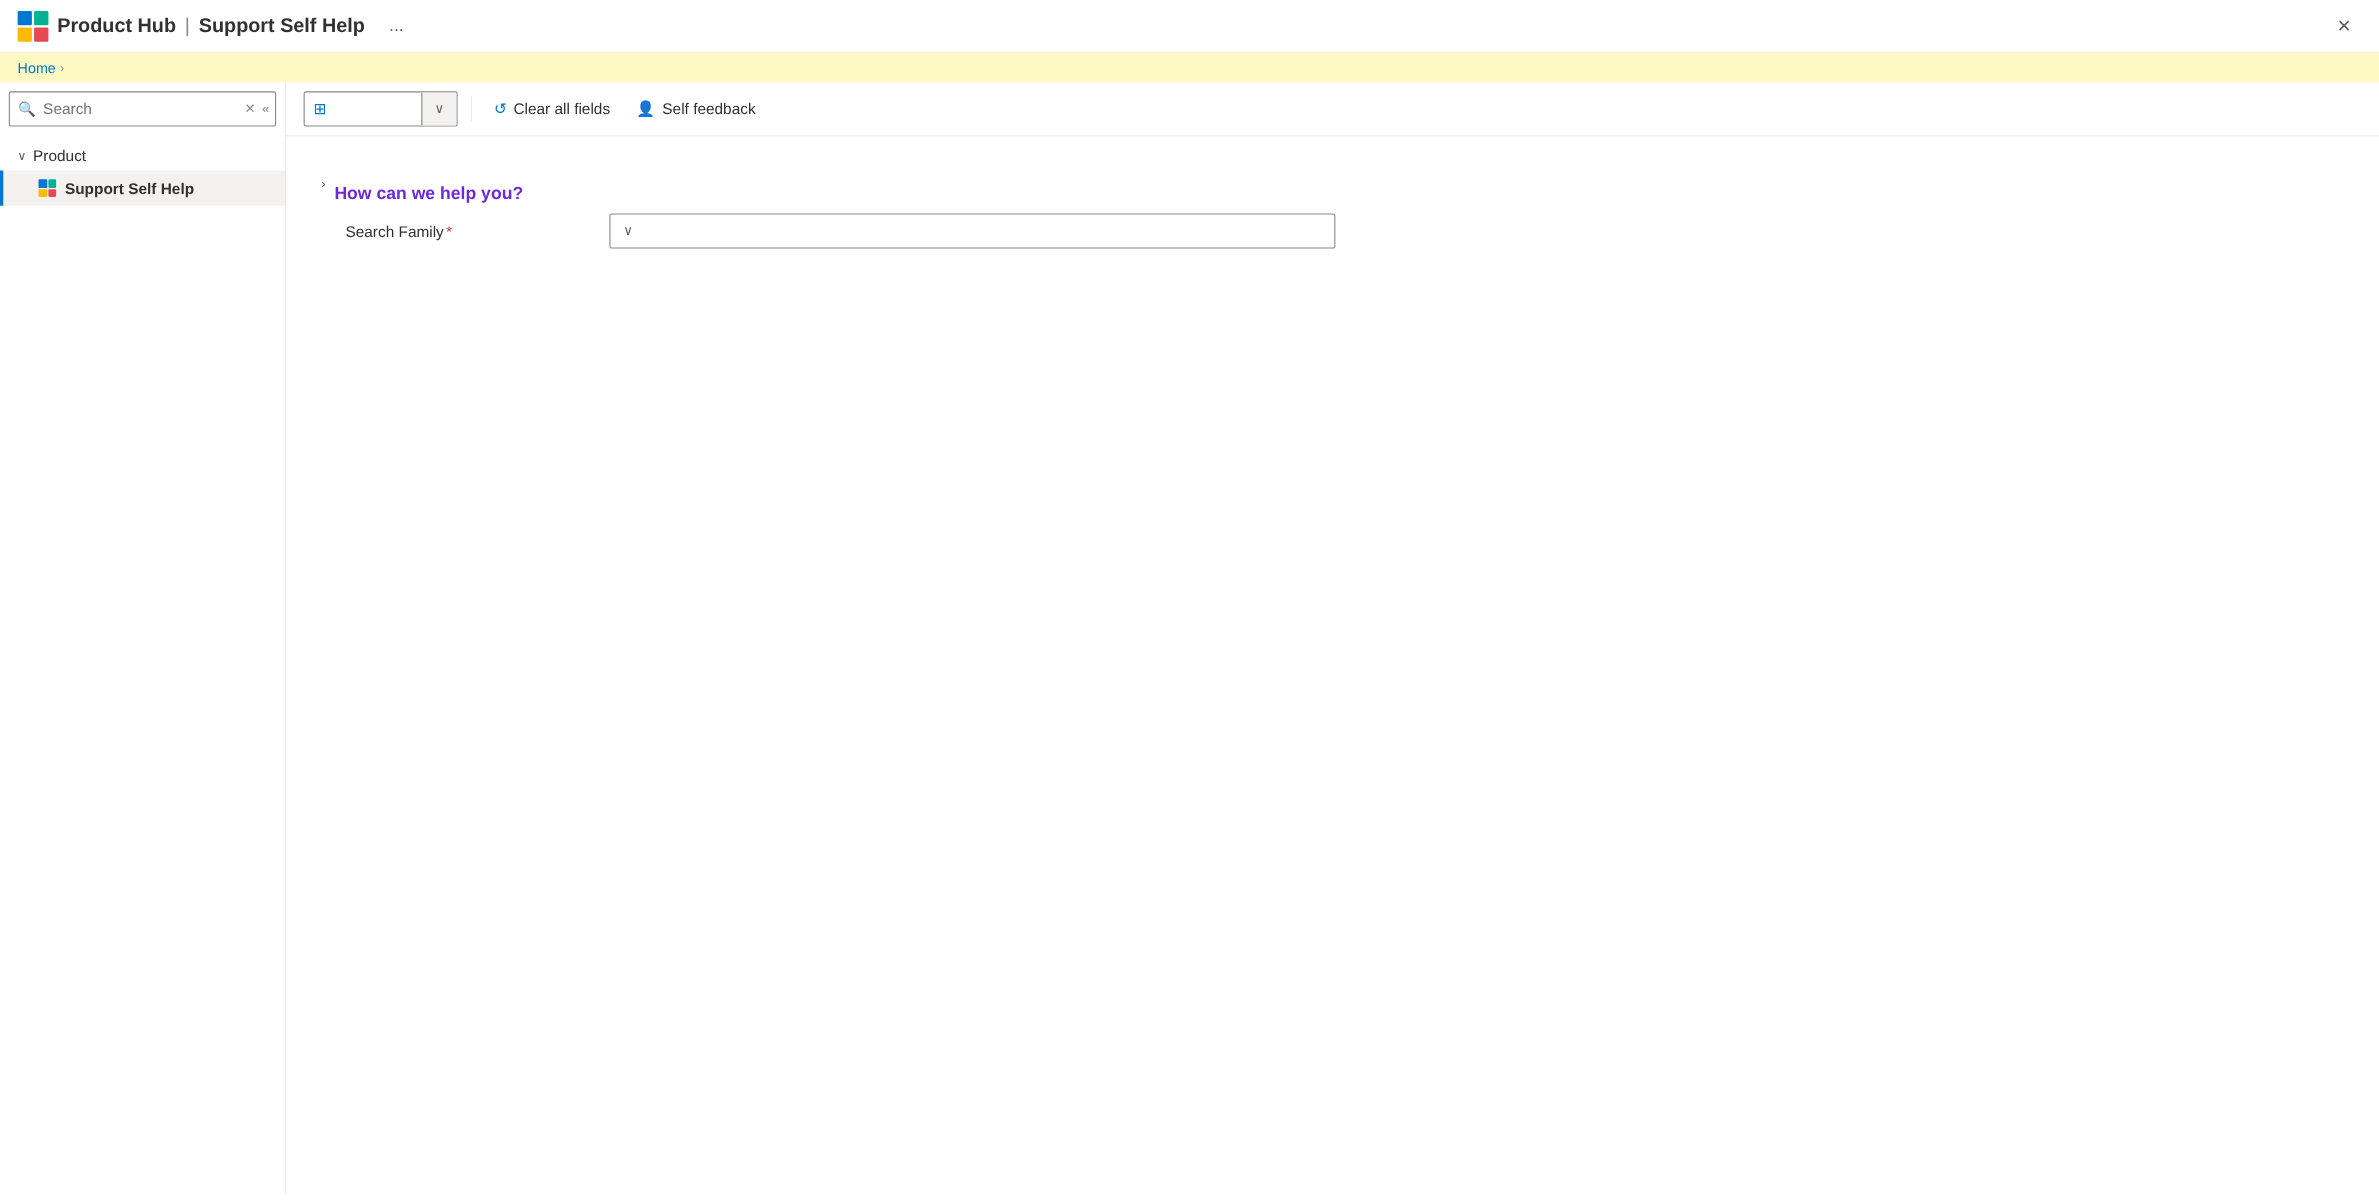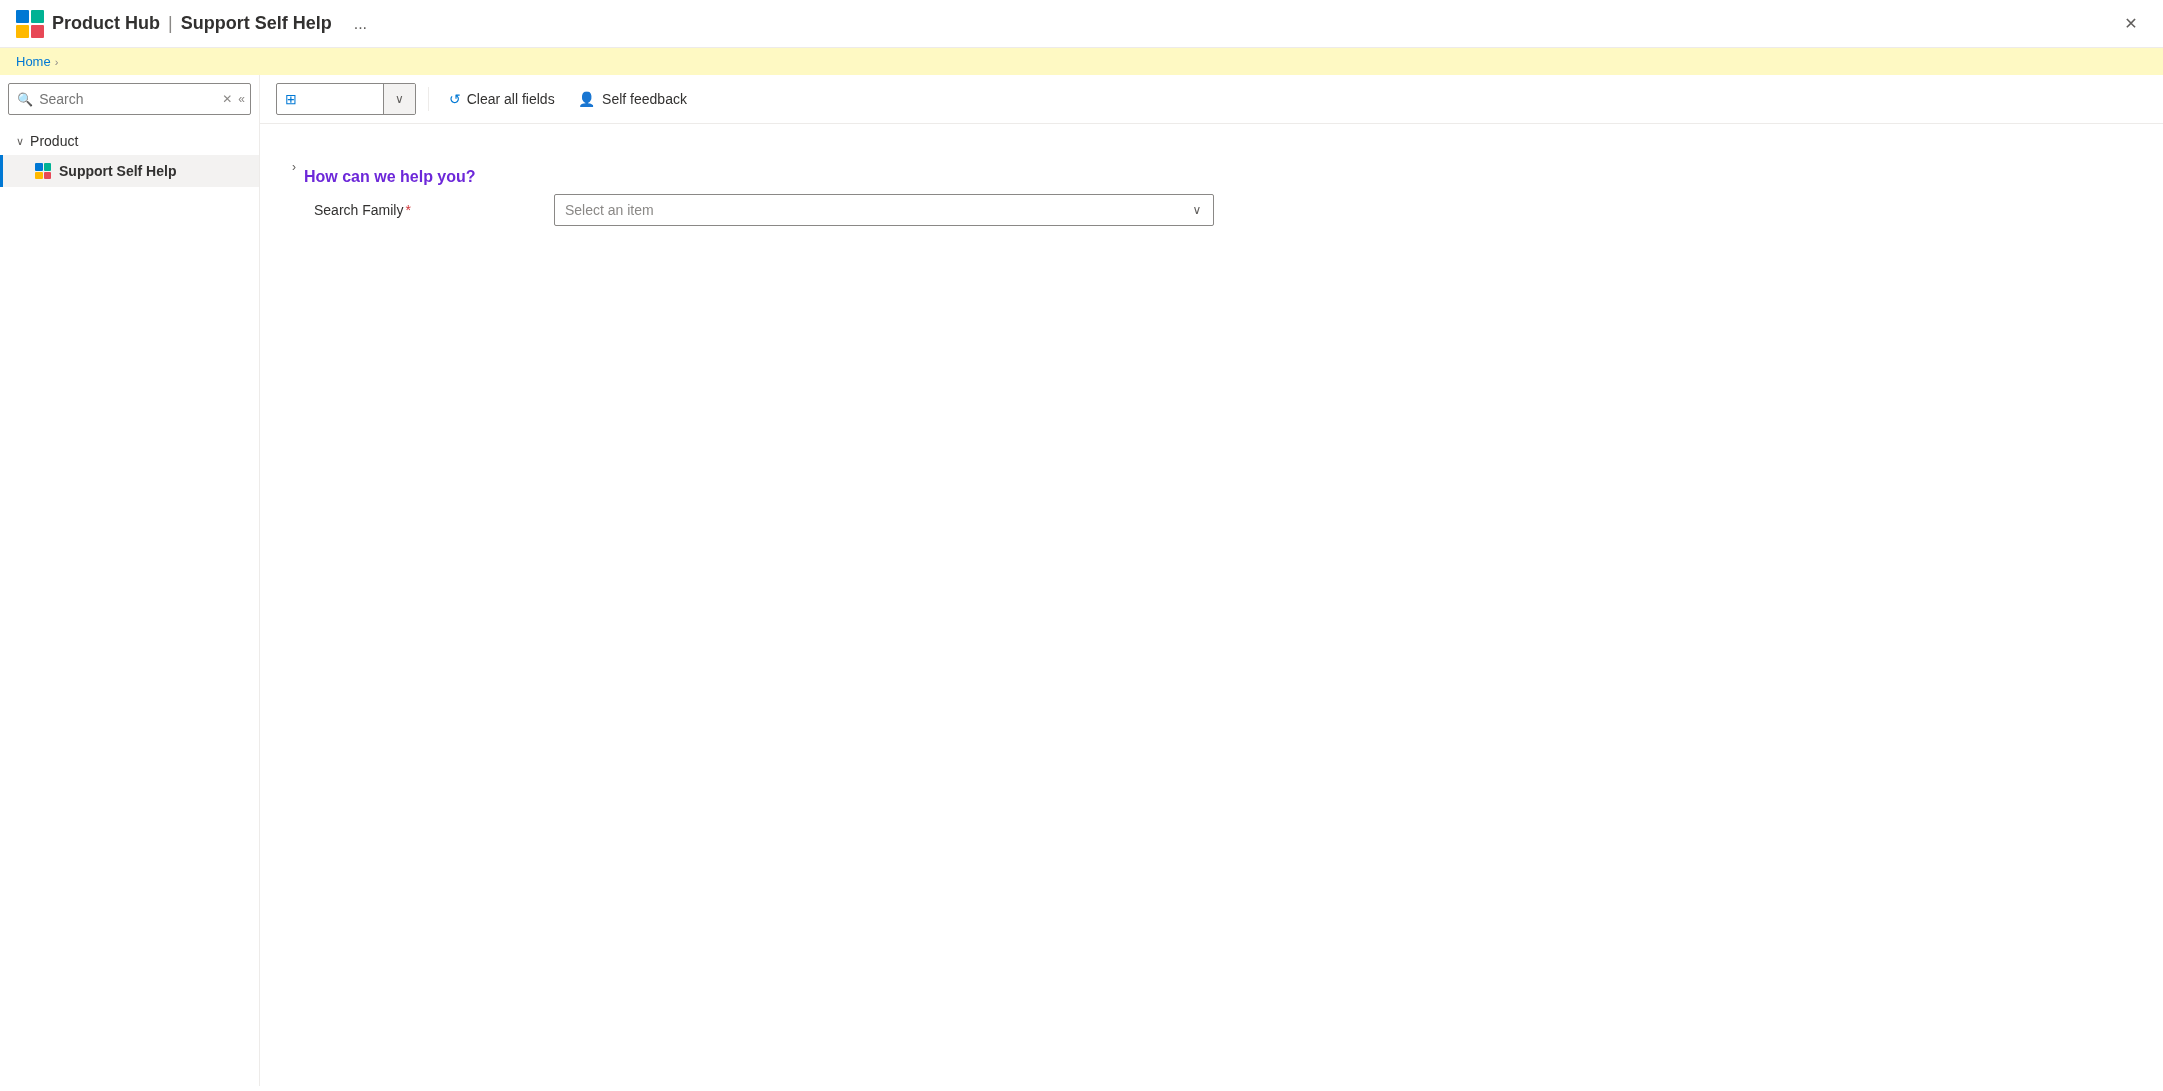--- a/index.html
+++ b/index.html
@@ -469,21 +469,20 @@
         <span class="section-title">How can we help you?</span>
       </div>
 
 
       <div class="form-row">
         <div class="form-label">
           <span>Search Family</span><span class="required-star">*</span>
         </div>
         <div class="form-control">
           <div class="select-dropdown">
-            <span class="select-dropdown-text">Select an item</span>
             <span class="select-dropdown-chevron">∨</span>
           </div>
         </div>
       </div>
 
     </div>
   </div>
 </div>
 
 </body></html>

